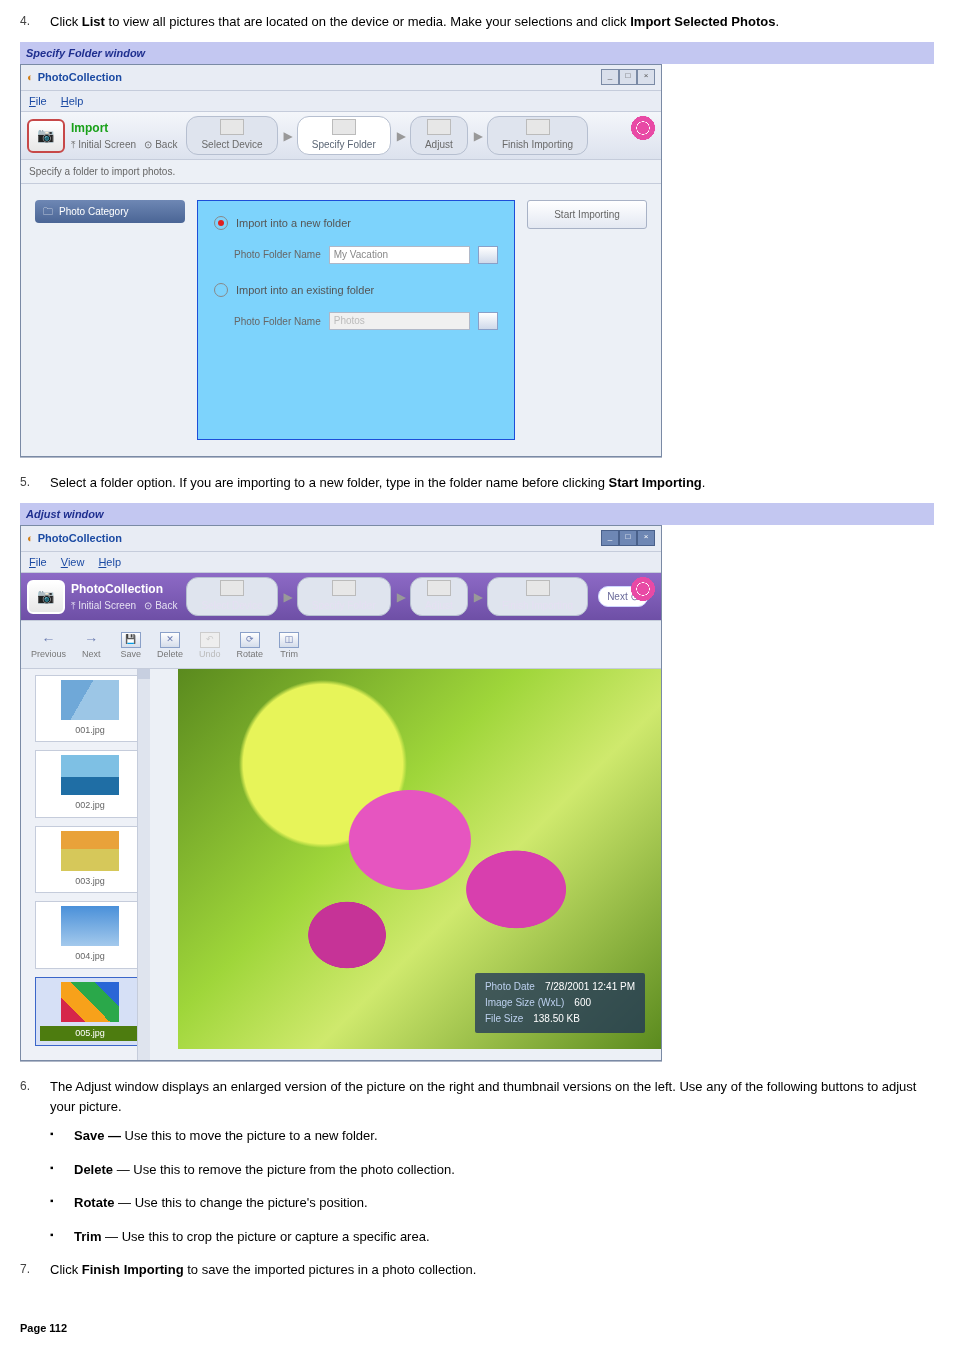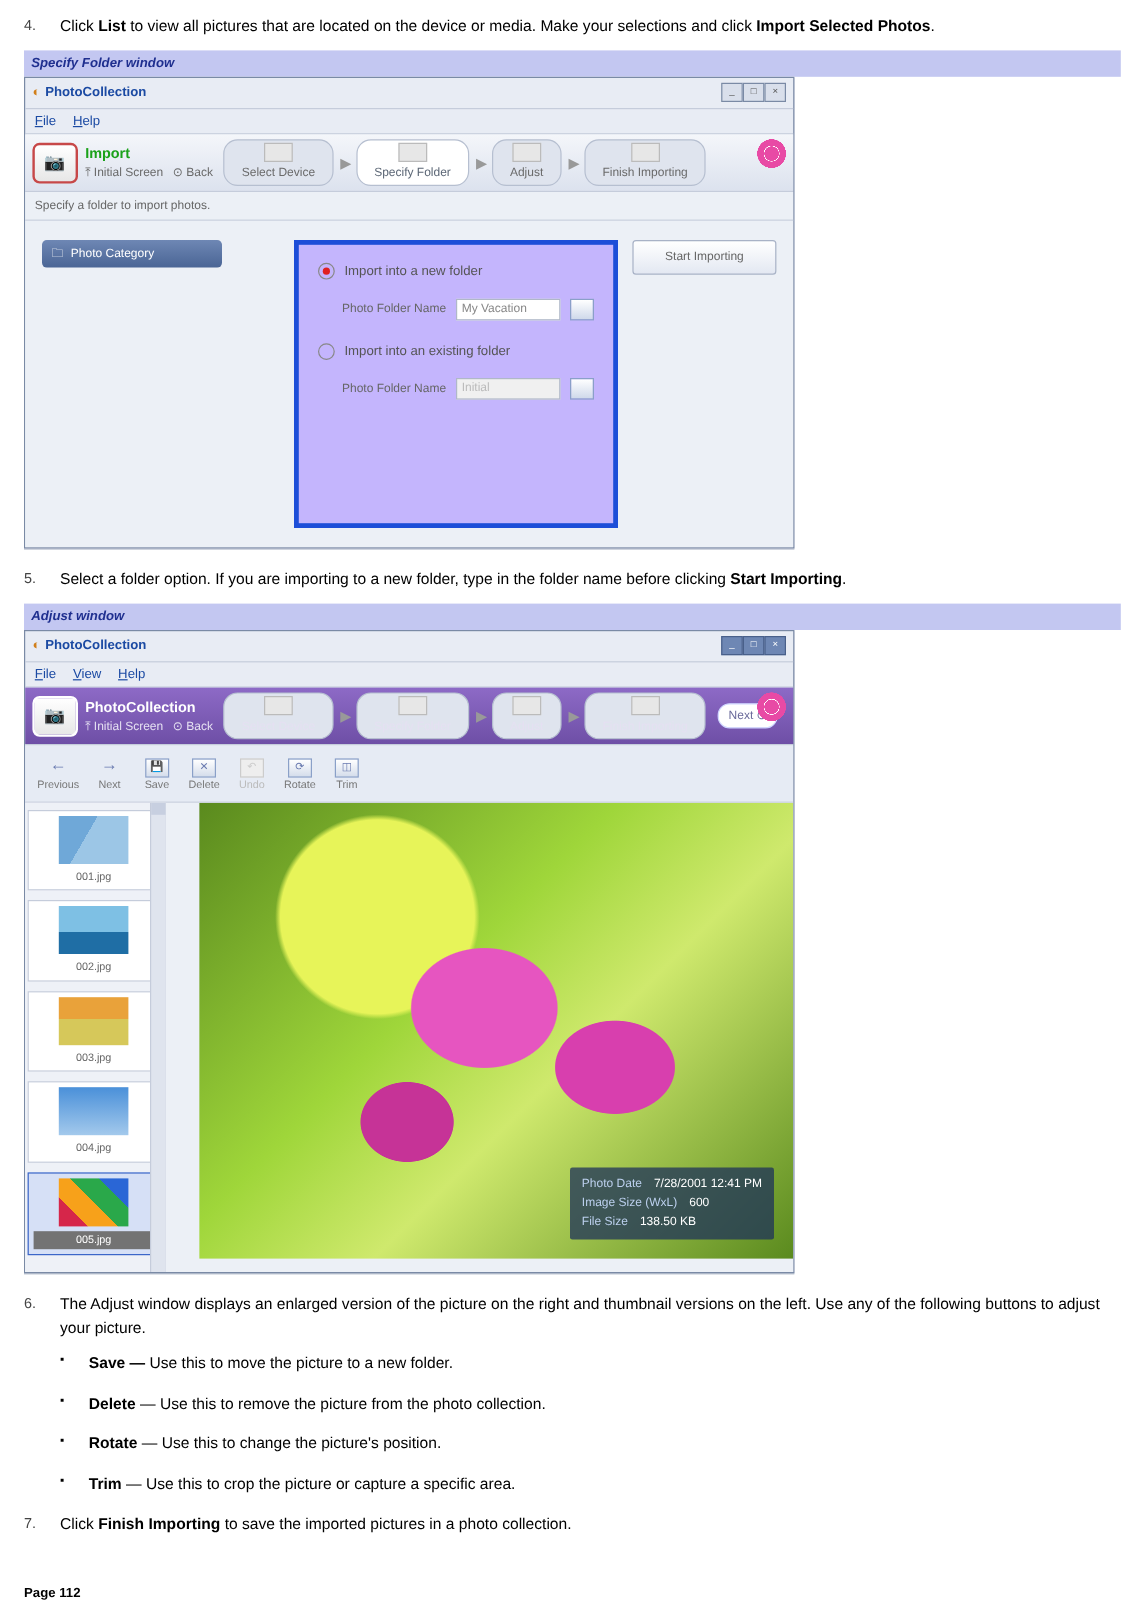--- a/index.html
+++ b/index.html
@@ -78,21 +78,21 @@
   }
   .instruction-line { padding: 4px 8px; border-bottom: 1px solid #c5ccdb; background:#ecf0f6; font-size:10px; color:#666; }
 
   .body-area { display:flex; padding: 16px 14px; gap: 12px; min-height: 240px; background:#ecf0f6; }
   .cat-panel { width: 150px; }
   .cat-label {
     display:flex; align-items:center; gap:6px;
     background: linear-gradient(#6e87b4,#4a6595); color:#fff; font-size:10px;
     padding: 4px 8px; border-radius: 4px;
   }
-  .mid-panel { flex:1; border:4px solid #1d4ed8; background:#c4b5fd; padding: 14px 16px; margin-left: 48px; }
+  .mid-panel { flex:1; border:1px solid #1d4ed8; background:#7dd3fc; padding: 14px 16px; }
   .radio-row { display:flex; align-items:center; gap:8px; font-size:11px; color:#555; margin-bottom:14px; }
   .radio { width:12px; height:12px; border:1px solid #888; border-radius:50%; display:inline-flex; align-items:center; justify-content:center; }
   .radio.selected::after { content:""; width:6px; height:6px; background:#e02020; border-radius:50%; }
   .folder-row { display:flex; align-items:center; gap:8px; font-size:10px; color:#666; margin: 0 0 18px 20px; }
   .folder-input { flex:1; height:16px; border:1px solid #b0b8c8; background:#fff; padding:0 4px; font-size:10px; color:#888; }
   .folder-input.disabled { background:#f0f0f0; color:#bbb; }
   .browse-btn { width:18px; height:16px; border:1px solid #8aa0c8; background:linear-gradient(#fff,#cfd9ea); }
   .right-panel { width: 120px; }
   .start-btn {
     display:block; text-align:center; font-size:10px; color:#666;
@@ -115,21 +115,21 @@
   .nav-group { display:flex; gap:16px; margin-right:14px; }
   .nav-btn { display:flex; flex-direction:column; align-items:center; font-size:9px; color:#777; }
   .nav-btn .glyph { font-size:14px; color:#6a7bb0; }
   .act-group { display:flex; gap:16px; }
   .act-btn { display:flex; flex-direction:column; align-items:center; font-size:9px; color:#777; }
   .act-btn .box { width:18px; height:14px; border:1px solid #8aa0c8; background:linear-gradient(#fff,#d5ddeb); display:flex; align-items:center; justify-content:center; font-size:9px; color:#6a7bb0; }
   .act-btn.disabled { color:#bbb; }
   .act-btn.disabled .box { border-color:#ccc; background:#eee; color:#ccc; }
 
   .adjust-body { display:flex; background:#ecf0f6; }
-  .thumb-col { width: 110px; border-right:1px solid #c5ccdb; background:#eef1f7; padding:6px 4px 6px 2px; position:relative; }
+  .thumb-col { width: 110px; border-right:1px solid #c5ccdb; background:#eef1f7; padding:6px 4px 6px 14px; position:relative; }
   .thumb-scroll { position:absolute; right:-1px; top:0; bottom:0; width:12px; background:#dfe4ee; border-left:1px solid #c5ccdb; }
   .thumb-handle-top, .thumb-handle-bot { height:10px; background:#c7cfe0; }
   .thumb-cell { border:1px solid #c5ccdb; background:#fff; padding:4px; margin-bottom:8px; text-align:center; }
   .thumb-cell.selected { border:1px solid #3b66c9; background:#d6e0f6; }
   .thumb-img { width:58px; height:40px; margin:0 auto 4px; }
   .thumb-name { font-size:9px; color:#666; }
   .t1 { background: linear-gradient(120deg,#6fa8d8 0 40%, #9cc6e6 40% 100%); }
   .t2 { background: linear-gradient(#7ec0e4 0 55%, #1f6ea5 55% 100%); }
   .t3 { background: linear-gradient(#e9a23a 0 45%, #d6c85a 45% 100%); }
   .t4 { background: linear-gradient(#4a90d9,#a3c9ec); }
@@ -239,21 +239,21 @@
         <span>Photo Folder Name</span>
         <span class="folder-input">My Vacation</span>
         <span class="browse-btn"></span>
       </div>
       <div class="radio-row">
         <span class="radio"></span>
         <span>Import into an existing folder</span>
       </div>
       <div class="folder-row">
         <span>Photo Folder Name</span>
-        <span class="folder-input disabled">Initial</span>
+        <span class="folder-input disabled">Photos</span>
         <span class="browse-btn"></span>
       </div>
     </div>
     <div class="right-panel">
       <span class="start-btn">Start Importing</span>
     </div>
   </div>
 </div>
 
 <div class="step">
@@ -366,21 +366,21 @@
       <div class="thumb-cell">
           <div class="thumb-img t3"></div>
           <div class="thumb-name">003.jpg</div>
         </div>
       <div class="thumb-cell">
           <div class="thumb-img t4"></div>
           <div class="thumb-name">004.jpg</div>
         </div>
       <div class="thumb-cell selected">
           <div class="thumb-img t5"></div>
-          <div class="thumb-name" style="color:#fff; background:#737373; padding:1px 2px;">005.jpg</div>
+          <div class="thumb-name" style="color:#fff; background:#4d7c0f; padding:1px 2px;">005.jpg</div>
         </div>
       <div class="thumb-scroll">
         <div class="thumb-handle-top"></div>
       </div>
     </div>
     <div class="preview-pane">
       <div class="preview-img"></div>
       <div class="meta-overlay">
         <div class="meta-row">
             <span class="meta-key">Photo Date</span>

